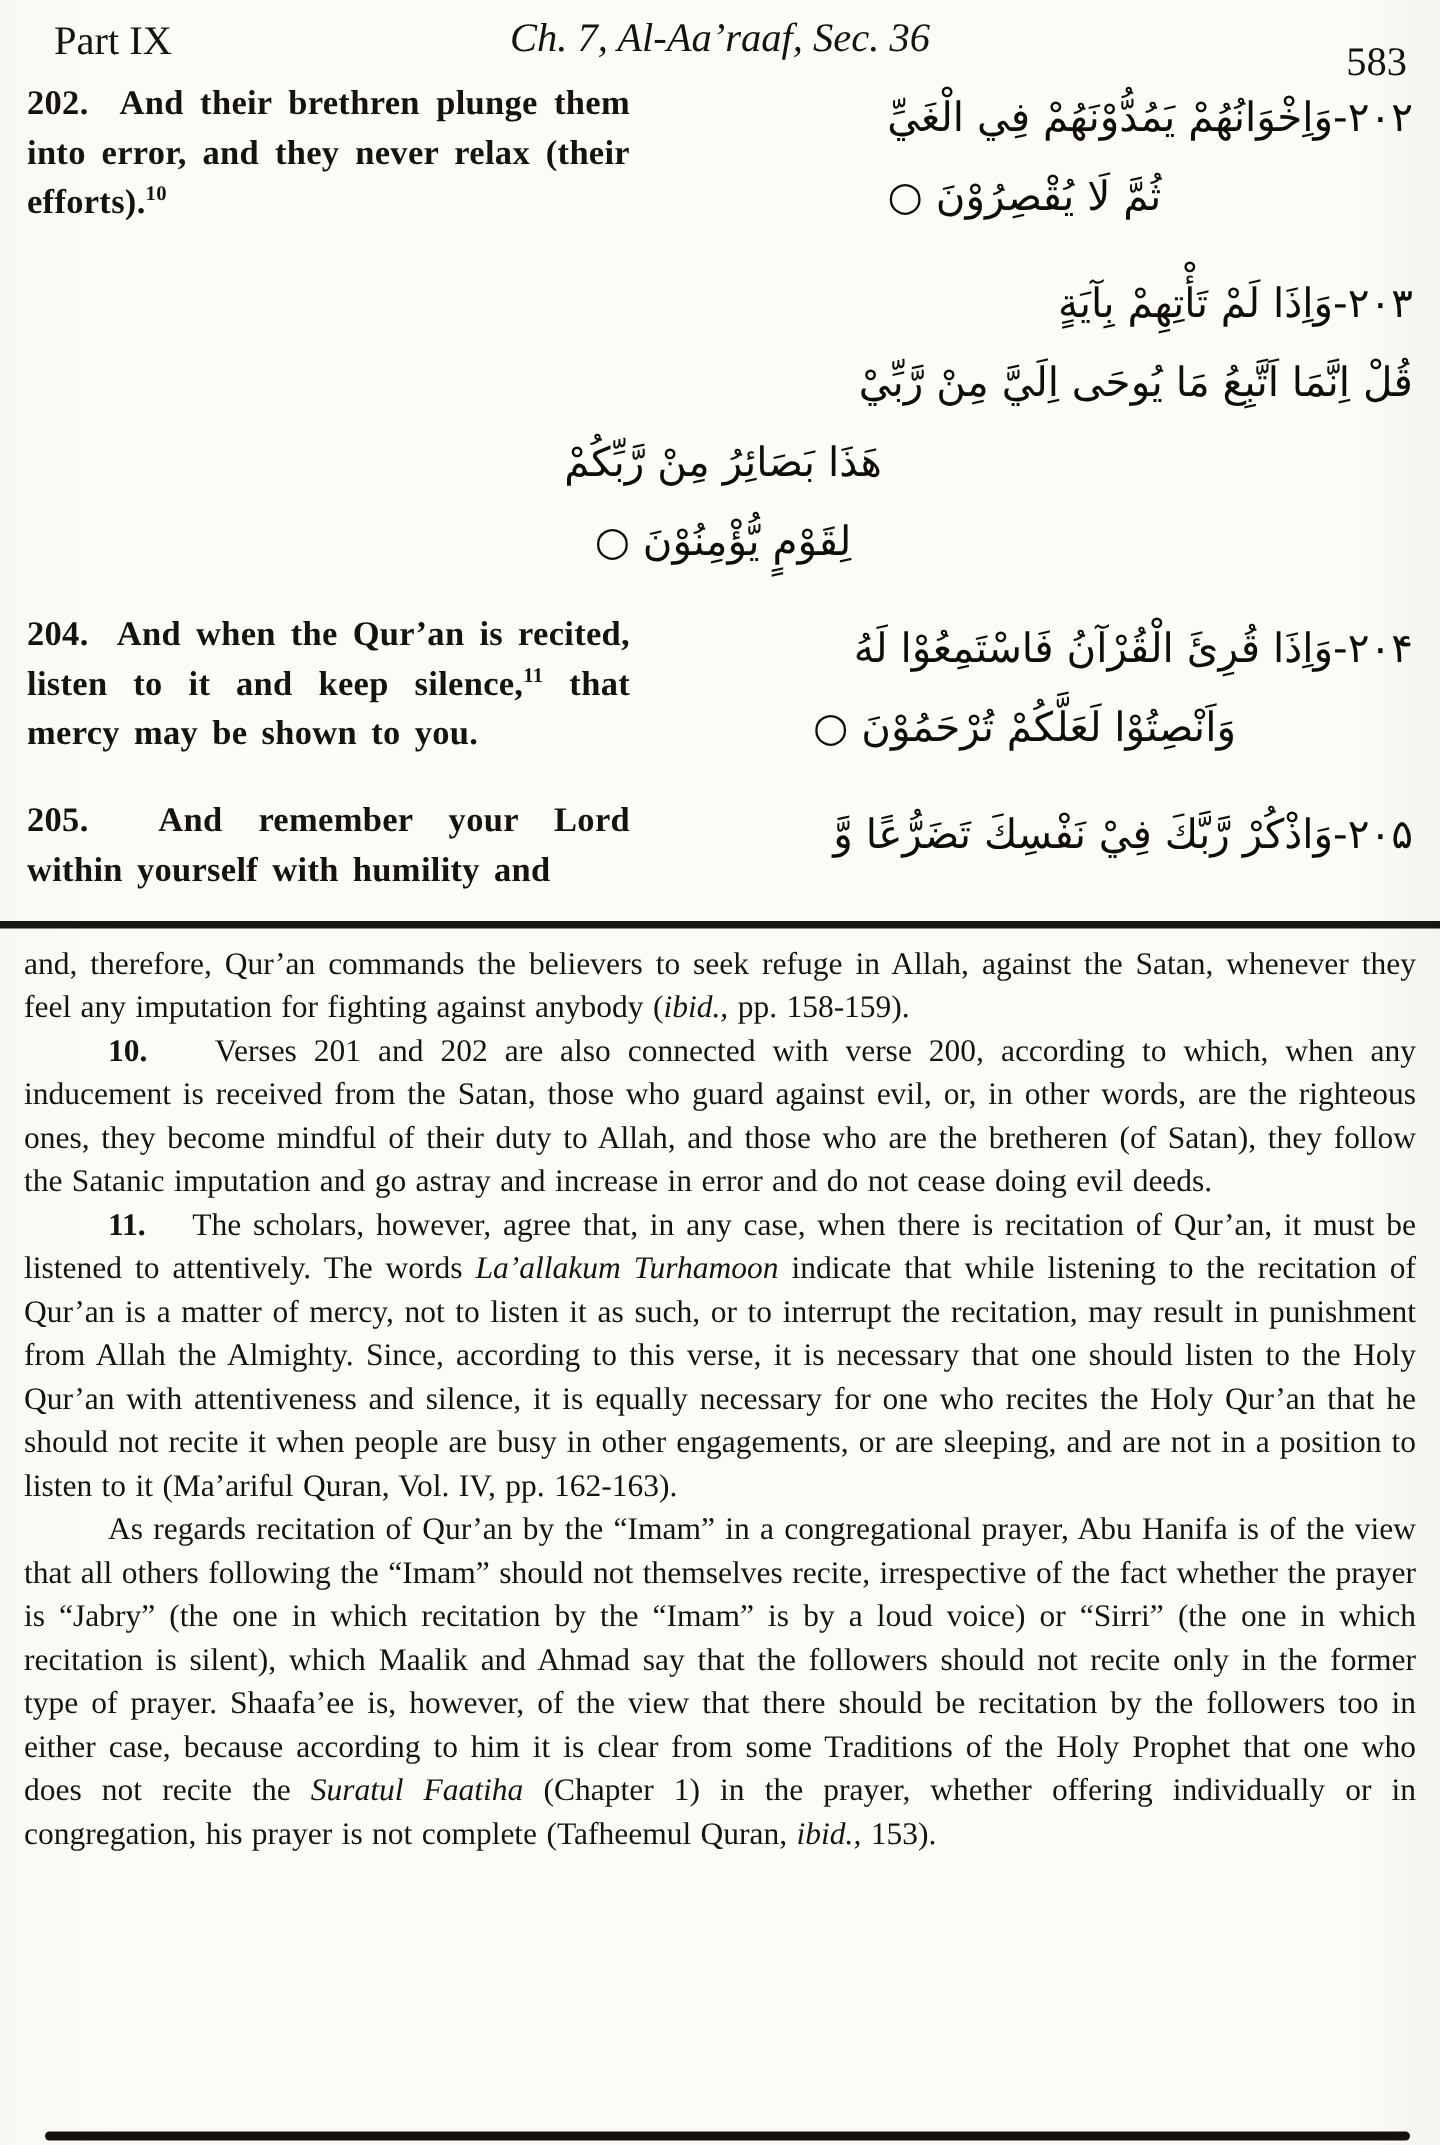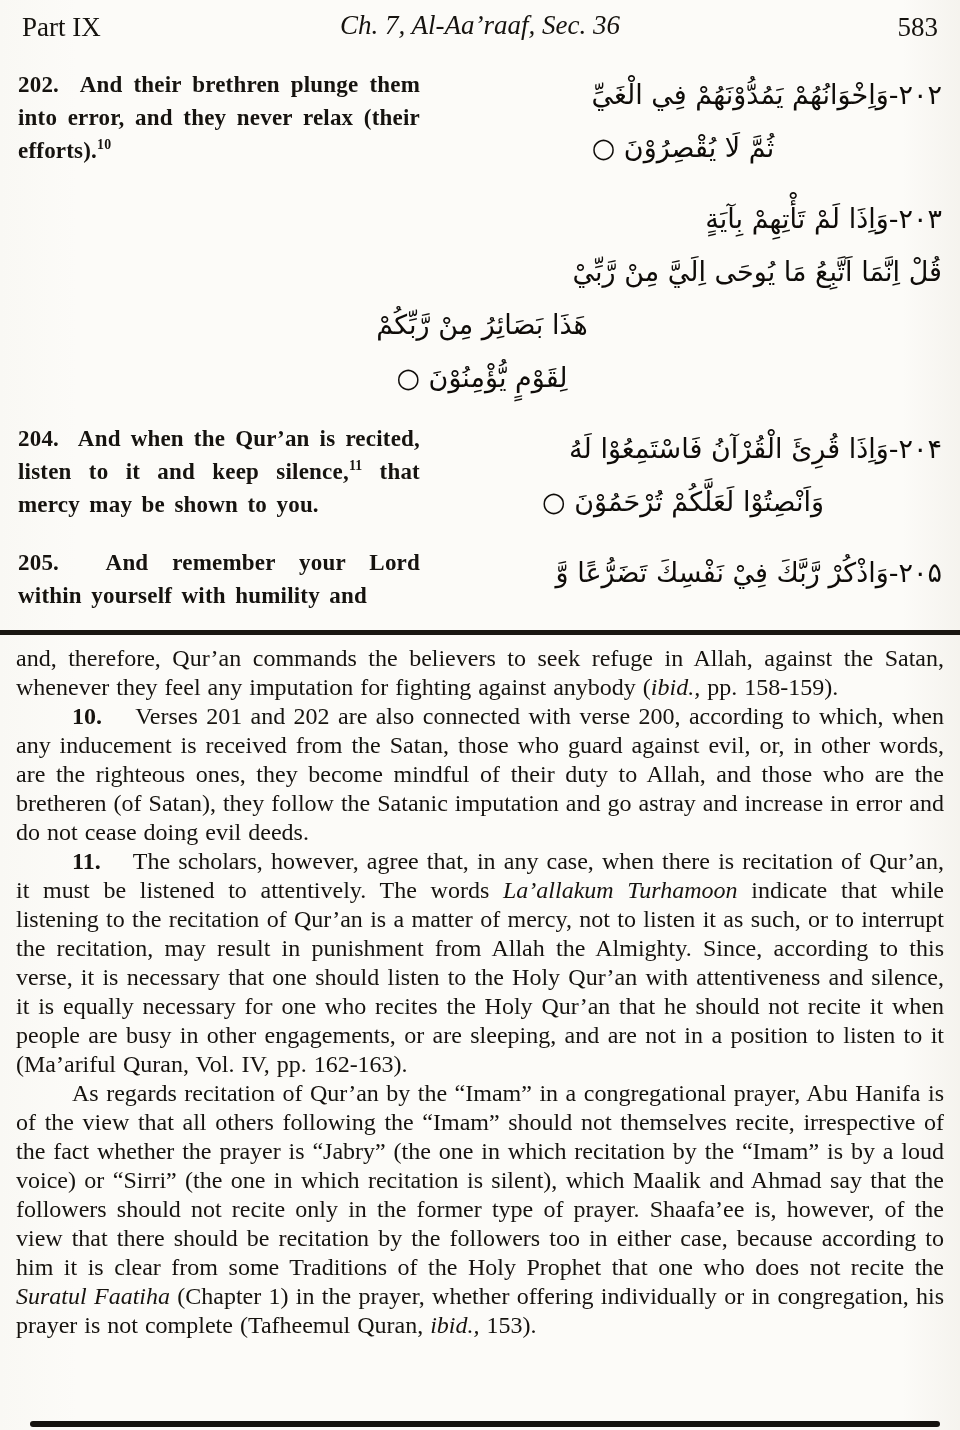--- a/index.html
+++ b/index.html
@@ -1,34 +1,34 @@
 <!DOCTYPE html>
 <html><head>
 <meta charset="utf-8">
 <style>
   html,body{margin:0;padding:0;background:#777;}
   .page{width:960px;height:1430px;margin:0 auto;position:relative;overflow:hidden;
         background:linear-gradient(90deg,#f9f8f4 0%,#fcfbf8 8%,#fcfbf8 94%,#f5f3ee 100%);
         color:#16130f;box-sizing:border-box;}
   .inner{padding:10px 18px 0 18px;}
   .pg-header{position:relative;height:42px;font-family:"Liberation Serif",serif;font-size:27px;}
-  .h-left{position:absolute;left:4px;top:2px;text-align:center;}
+  .h-left{position:absolute;left:18px;top:2px;text-align:center;}
   .h-center{position:absolute;left:50%;top:0;transform:translateX(-50%);font-style:italic;white-space:nowrap;}
-  .h-right{position:absolute;right:4px;top:2px;}
-  main.verses{margin-top:16px;}
+  .h-right{position:absolute;right:4px;top:16px;}
+  main.verses{margin-top:0;}
   .verse-row{display:flex;align-items:flex-start;margin-bottom:18px;}
   .v-en{width:402px;flex:0 0 auto;font-family:"Liberation Serif",serif;font-weight:700;
         font-size:23px;line-height:33px;text-align:justify;letter-spacing:.2px;word-spacing:3.5px;}
   .v-en sup{font-size:60%;line-height:0;vertical-align:super;}
   .v-ar{flex:1 1 auto;direction:rtl;font-family:"DejaVu Sans",sans-serif;font-weight:400;
         font-size:27px;color:#0f0c09;padding-left:4px;}
   .ar-line{line-height:53px;text-align:right;white-space:nowrap;}
   .ar-line.center{text-align:center;}
   .rule{height:5px;background:#1a1712;}
-  .footnotes{padding:9px 16px 0 16px;font-family:"Liberation Serif",serif;font-size:24px;
+  .footnotes{padding:9px 16px 0 16px;font-family:"Liberation Serif",serif;font-size:21px;
              line-height:29px;text-align:justify;word-spacing:1px;}
   .footnotes p{margin:0;}
   .footnotes p.indent{text-indent:56px;}
   .bottom-rule{position:absolute;bottom:3px;left:30px;right:20px;height:6px;background:#15120e;border-radius:3px;}
 </style>
 </head>
 <body>
 
 <div class="page">
   <div class="inner">

